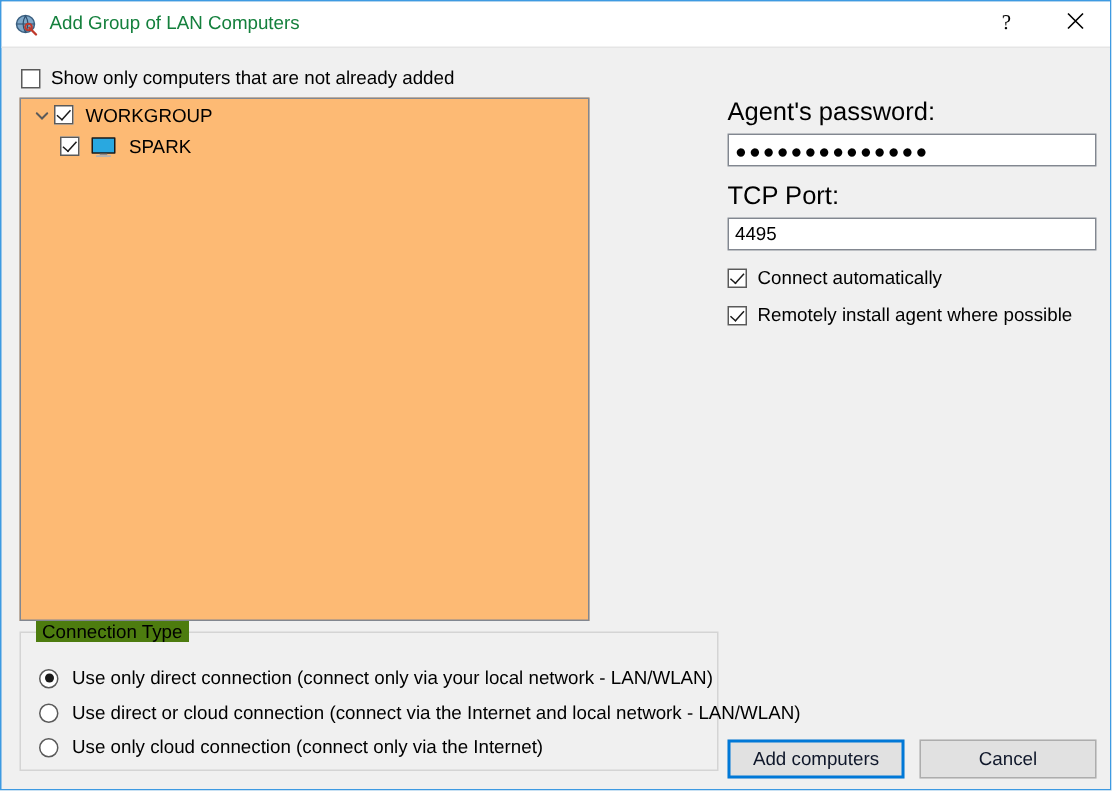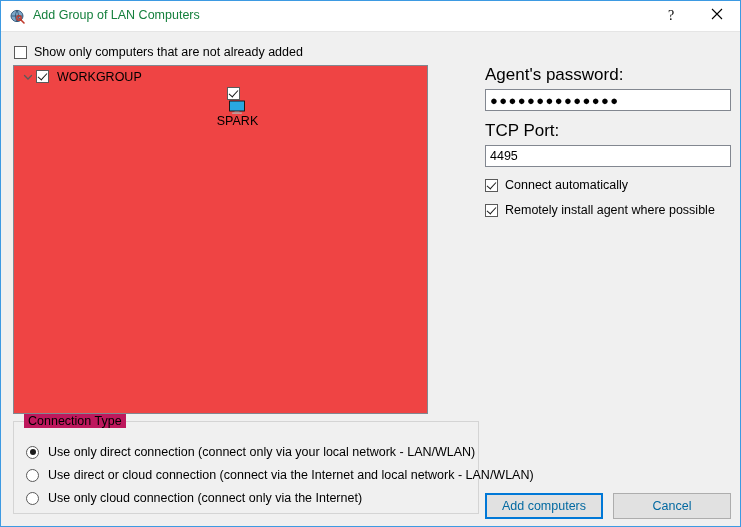--- a/index.html
+++ b/index.html
@@ -90,36 +90,36 @@
   .cb-label {
     margin-left: 7px;
     font-size: 12.5px;
     white-space: nowrap;
   }
 
   
   #tree-panel {
     position: absolute;
     left: 12px; top: 64px;
-    width: 415px;
+    width: 380px;
     height: 349px;
     box-sizing: border-box;
-    background: #ef4444;
+    background: #fdba74;
     border: 1px solid #828790;
     overflow: hidden;
   }
   .tree-node {
     display: flex;
     align-items: center;
     height: 21px;
     cursor: default;
     white-space: nowrap;
   }
   #node-workgroup { padding-left: 6px; }
-  #node-spark { padding-left: 26px; flex-direction: column; }
+  #node-spark { padding-left: 26px; }
   .chevron {
     width: 16px; height: 16px;
     flex: 0 0 auto;
     display: flex;
     align-items: center;
     justify-content: center;
   }
   .chevron svg { display: block; }
   .tree-label {
     margin-left: 8px;
@@ -171,21 +171,21 @@
     position: absolute;
     left: 12px; top: 420px;
     width: 466px;
     height: 93px;
     box-sizing: border-box;
     border: 1px solid #d4d4d4;
   }
   #conn-legend {
     position: absolute;
     left: 10px; top: -8px;
-    background: #be185d;
+    background: #4d7c0f;
     padding: 0 4px;
     font-size: 12.5px;
     color: #000;
     white-space: nowrap;
   }
   .radio-row {
     position: absolute;
     left: 12px;
     display: flex;
     align-items: center;
@@ -220,21 +220,21 @@
 
   
   .dlg-btn {
     position: absolute;
     height: 26px;
     box-sizing: border-box;
     background: #e1e1e1;
     border: 1px solid #adadad;
     font-family: "Liberation Sans", sans-serif;
     font-size: 12.5px;
-    color: #0369a1;
+    color: #0f172a;
     cursor: default;
     padding: 0;
     line-height: 24px;
     text-align: center;
   }
   #add-computers-btn {
     left: 484px; top: 492px;
     width: 118px;
     border: 2px solid #0078d7;
     line-height: 22px;

